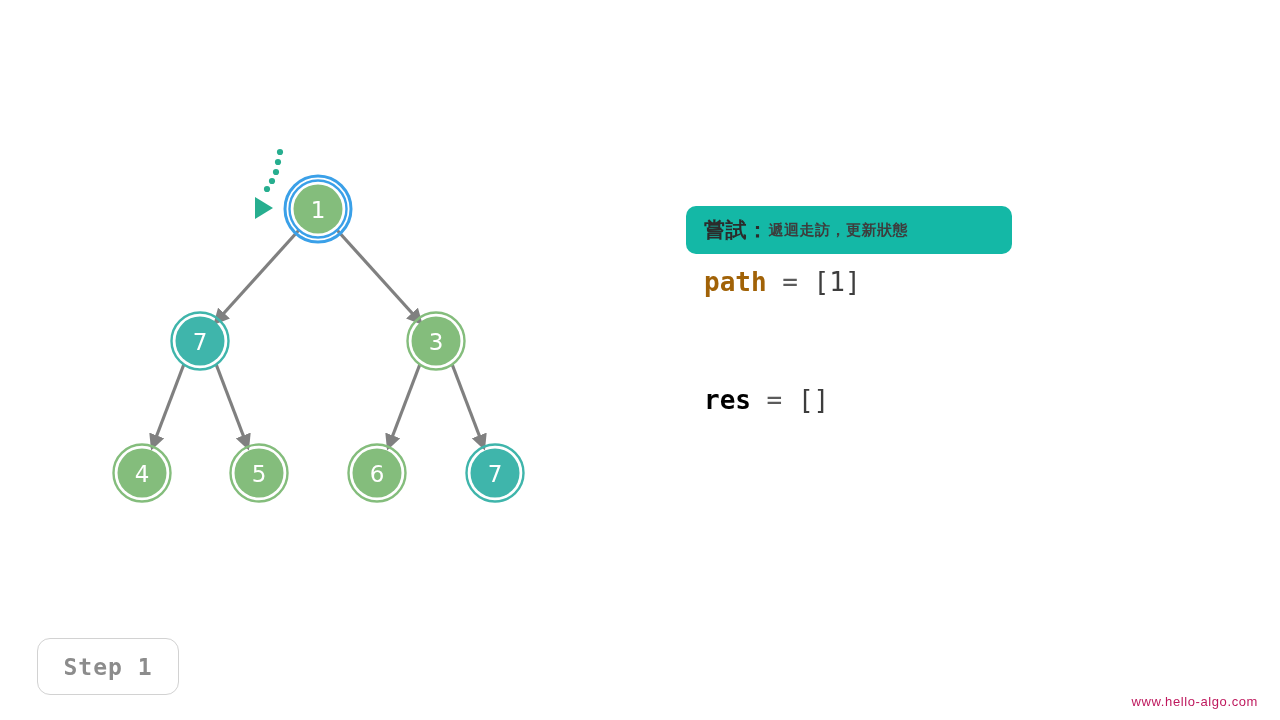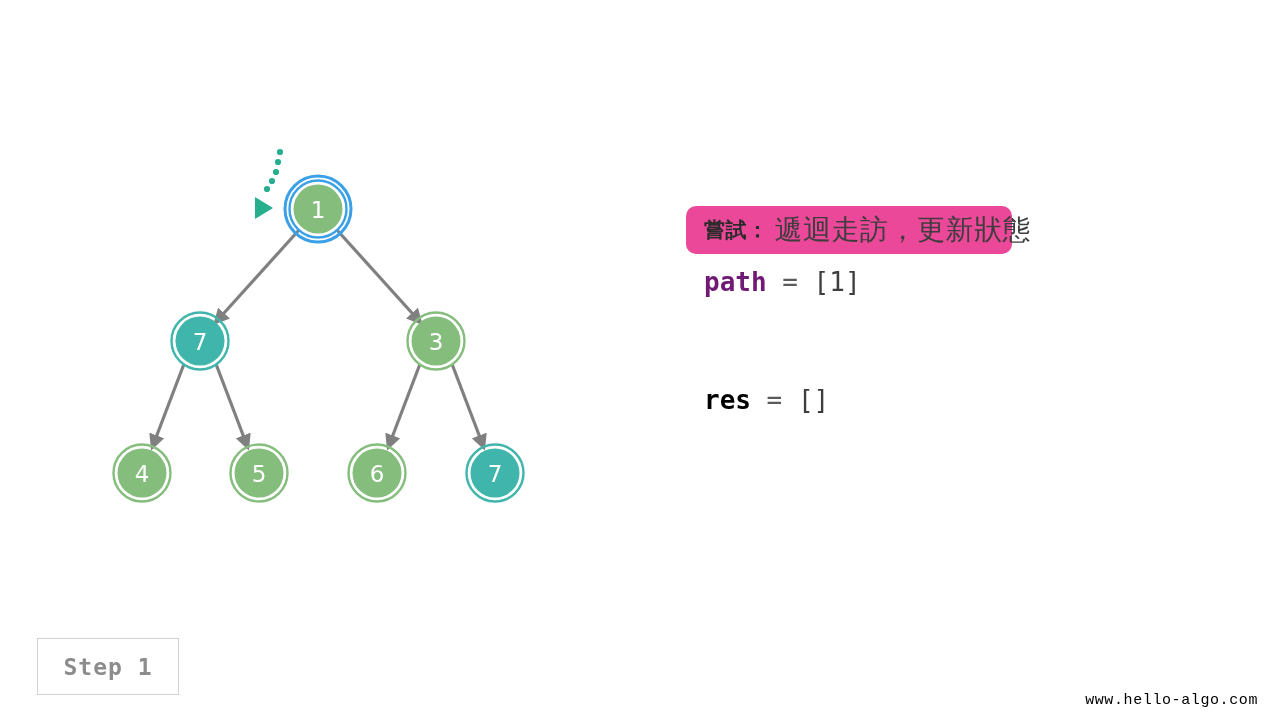--- a/index.html
+++ b/index.html
@@ -48,86 +48,86 @@
 
   .hint-line {
     height: 48px;
     display: flex;
     align-items: center;
     padding-left: 18px;
     box-sizing: border-box;
     white-space: nowrap;
   }
   .hint-line.highlight {
-    background: #ec4899;
+    background: #14b8a6;
     border-radius: 10px;
     width: 326px;
   }
   .hint-key {
     font-family: "DejaVu Sans", "Liberation Sans", sans-serif;
     font-size: 21px;
     font-weight: bold;
     color: #2b2b2b;
     letter-spacing: 0.5px;
   }
   .hint-val {
     font-family: "DejaVu Sans", "Liberation Sans", sans-serif;
-    font-size: 28px;
+    font-size: 15px;
     color: #3d3d3d;
-    margin-left: 6px;
     letter-spacing: 0.5px;
+    font-weight: bold;
   }
 
   .var-line {
     height: 56px;
     display: flex;
     align-items: center;
     padding-left: 18px;
     box-sizing: border-box;
     font-family: "DejaVu Sans Mono", "Liberation Mono", monospace;
     font-size: 26px;
     white-space: pre;
   }
   .var-name { font-weight: bold; }
-  .var-name.blue { color: #701a75; text-align: right; }
+  .var-name.blue { color: #a16207; text-align: right; }
   .var-name.teal { color: #000000; }
   .var-eq   { color: #5b5b5b; font-weight: normal; }
   .var-val  { color: #3d3d3d; }
   .spacer-line { height: 62px; }
 
   
   #step-badge {
     position: absolute;
     left: 37px;
     top: 638px;
     width: 142px;
     height: 57px;
     border: 1.5px solid #d2d2d2;
-    border-radius: 0;
+    border-radius: 13px;
     display: flex;
     align-items: center;
     justify-content: center;
     box-sizing: border-box;
   }
   #step-badge span {
     font-family: "DejaVu Sans Mono", "Liberation Mono", monospace;
     font-size: 23px;
     font-weight: bold;
     color: #8c8c8c;
     letter-spacing: 1px;
   }
 
   
   #watermark {
     position: absolute;
     right: 22px;
     bottom: 11px;
-    font-family: Liberation Mono, monospace;
-    font-size: 15px;
-    color: #000000;
+    font-family: Liberation Sans, sans-serif;
+    font-size: 13px;
+    color: #be185d;
     letter-spacing: 0.6px;
   }
 </style>
 </head>
 <body>
 
 <div id="stage">
 
   <svg id="tree-svg" viewBox="0 0 640 720">
     <defs>

